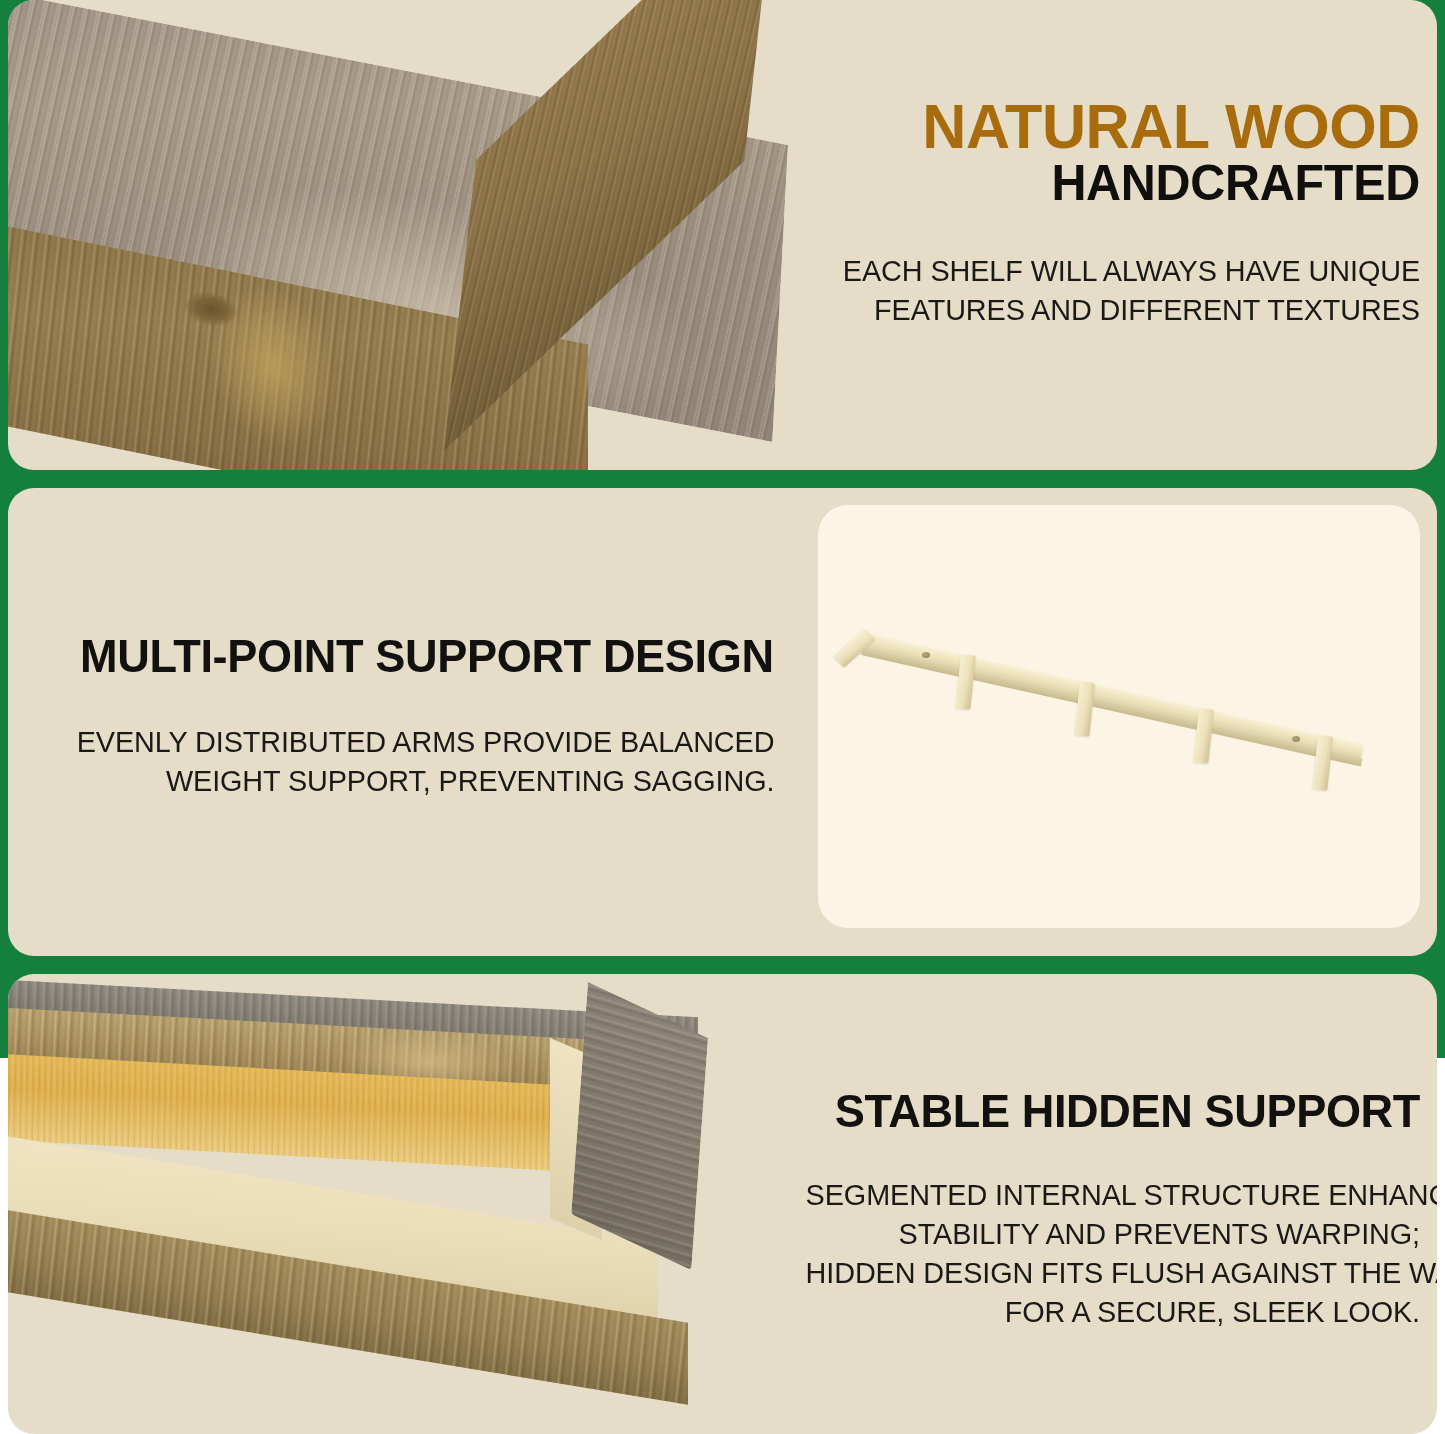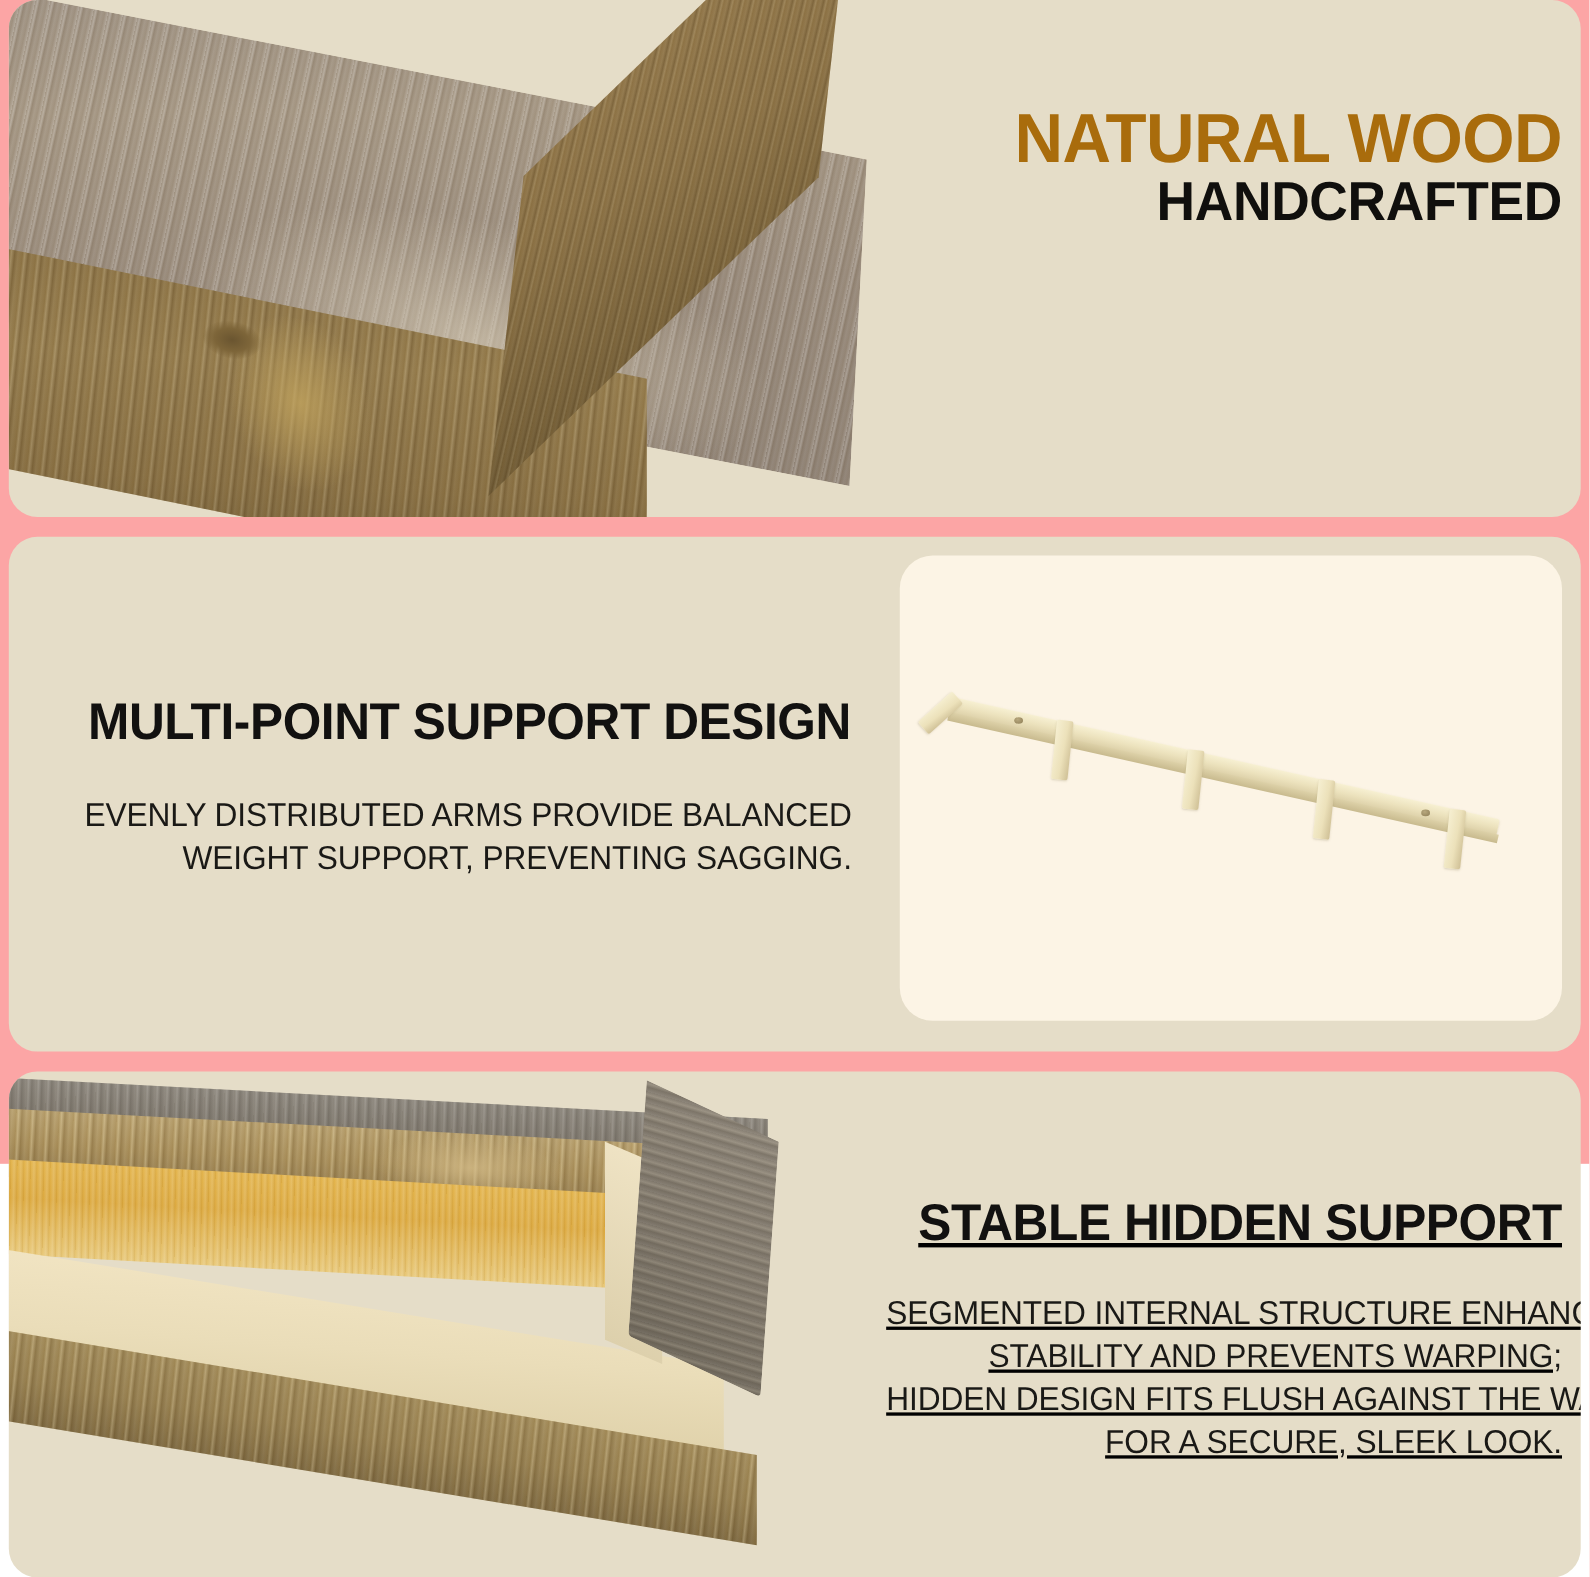--- a/index.html
+++ b/index.html
@@ -9,21 +9,21 @@
     height: 1434px;
     background: #ffffff;
     font-family: "Liberation Sans", sans-serif;
     overflow: hidden;
   }
 
   .board {
     position: relative;
     width: 1445px;
     height: 1058px;
-    background: #fca5a5;
+    background: #15803d;
   }
 
   
   .panel {
     position: absolute;
     left: 8px;
     width: 1429px;
     background: #e5ddc8;
     border-radius: 26px;
     overflow: hidden;
@@ -91,21 +91,21 @@
 
   
   #p1-text { top: 96px; right: 17px; width: 640px; }
   #p1-sub  { margin-top: 42px; }
 
   
   #p2-text { top: 143px; left: 36px; width: 760px; }
   #p2-sub  { margin-top: 42px; margin-left: 20px; }
 
   
-  #p3-text { top: 112px; right: 17px; width: 640px; text-decoration: underline; }
+  #p3-text { top: 112px; right: 17px; width: 640px; }
   #p3-sub  { margin-top: 40px; }
 
   
   .inner-card {
     position: absolute;
     left: 810px;
     top: 17px;
     width: 602px;
     height: 423px;
     background: #fcf4e5;
@@ -360,20 +360,24 @@
         <div class="plank-top"></div>
         <div class="plank-front"></div>
         <div class="plank-end"></div>
         <div class="knot"></div>
       </div>
     </div>
 
     <div class="text-col ta-right" id="p1-text">
       <div class="h-amber">NATURAL WOOD</div>
       <div class="h-black">HANDCRAFTED</div>
+      <div id="p1-sub">
+        <div class="body-txt right">EACH SHELF WILL ALWAYS HAVE UNIQUE</div>
+        <div class="body-txt right">FEATURES AND DIFFERENT TEXTURES</div>
+      </div>
     </div>
   </section>
 
   <section class="panel" id="panel-2">
 
     <div class="text-col ta-left" id="p2-text">
       <div class="h-title left">MULTI-POINT SUPPORT DESIGN</div>
       <div id="p2-sub">
         <div class="body-txt left">EVENLY DISTRIBUTED ARMS PROVIDE BALANCED</div>
         <div class="body-txt left">WEIGHT SUPPORT, PREVENTING SAGGING.</div>

